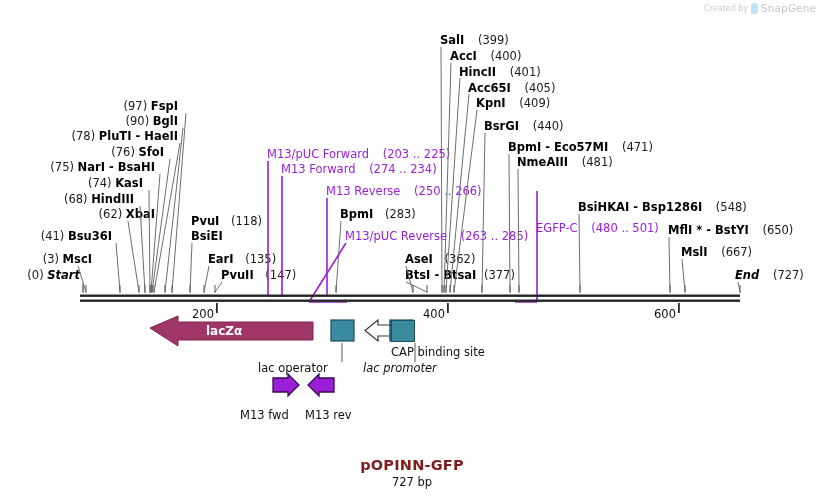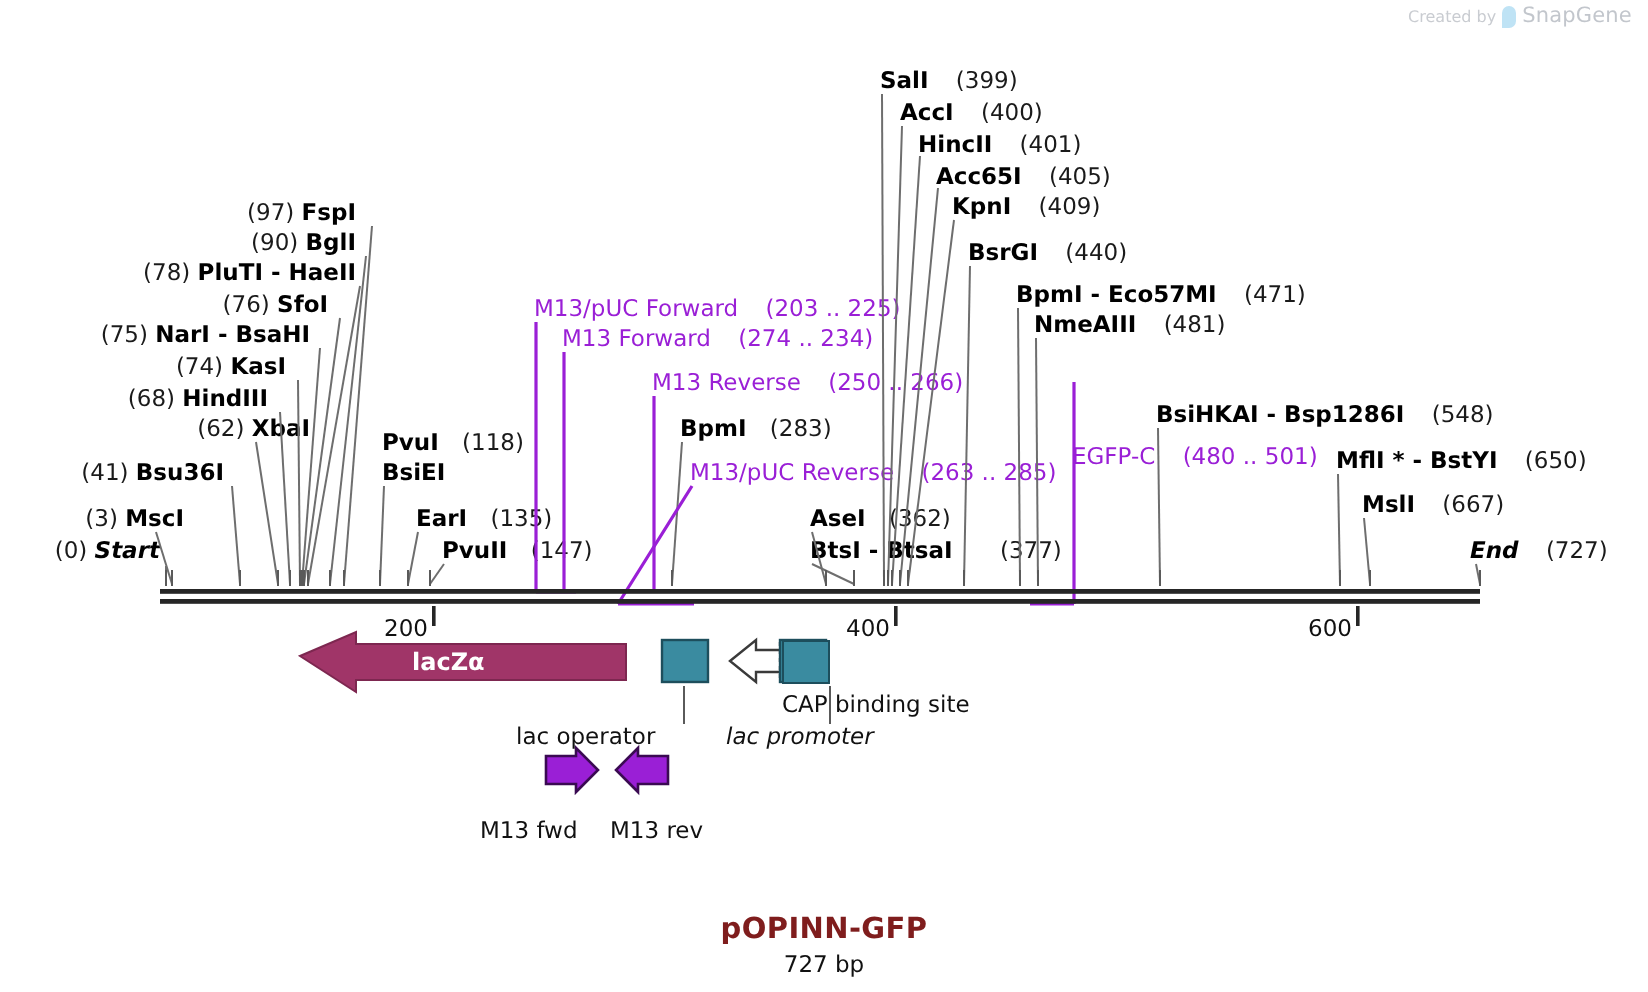--- a/index.html
+++ b/index.html
@@ -136,21 +136,21 @@
   <div class="lbl" style="left:340px;top:208px;">
     <span class="nm">BpmI</span>
     <span class="pos" style="margin-left:8px;">(283)</span>
   </div>
   <div class="lbl" style="left:405px;top:253px;">
     <span class="nm">AseI</span>
     <span class="pos" style="margin-left:8px;">(362)</span>
   </div>
   <div class="lbl" style="left:405px;top:269px;">
     <span class="nm">BtsI  -  BtsaI</span>
-    <span class="pos" style="margin-left:20px;">(377)</span>
+    <span class="pos" style="margin-left:4px;">(377)</span>
   </div>
 
   <div class="lbl" style="left:440px;top:34px;">
     <span class="nm">SalI</span>
     <span class="pos" style="margin-left:10px;">(399)</span>
   </div>
   <div class="lbl" style="left:450px;top:50px;">
     <span class="nm">AccI</span>
     <span class="pos" style="margin-left:10px;">(400)</span>
   </div>

